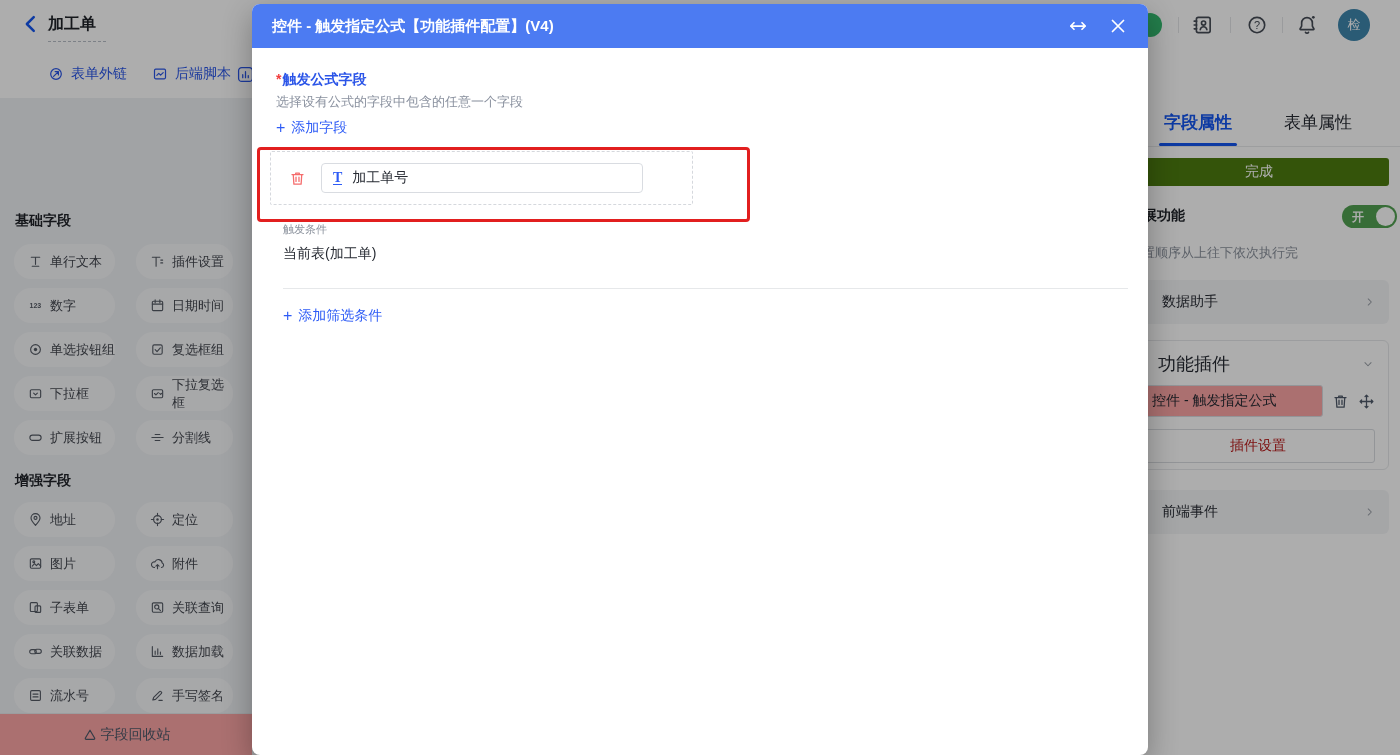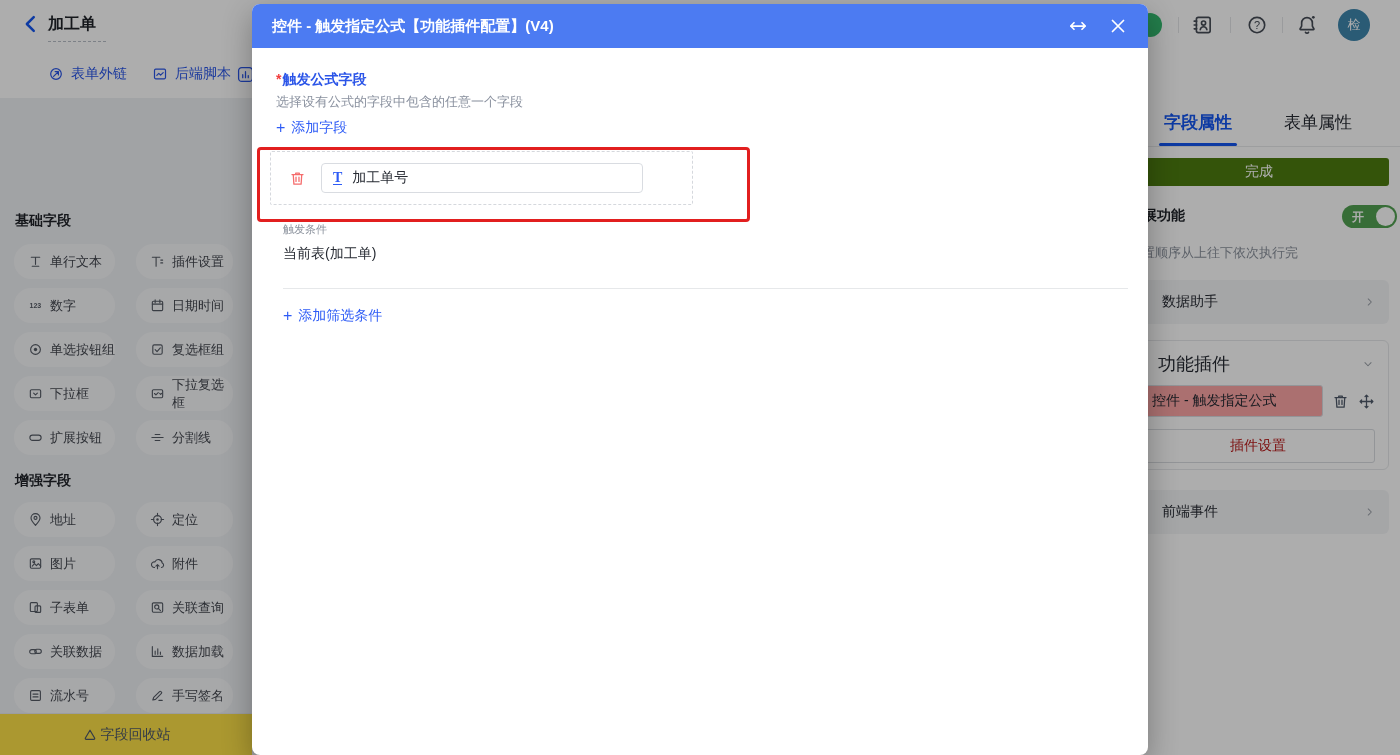--- a/index.html
+++ b/index.html
@@ -35,21 +35,21 @@
              color:#1456f0;display:flex;align-items:center;justify-content:center;background:#fff;cursor:pointer;}
   #btn-share .icon{width:18px;height:18px;}
 
   
   #sidebar{left:0;top:98px;width:252px;height:615px;background:#eef0f3;overflow:hidden;}
   .sec-title{position:absolute;left:15px;font-size:14px;font-weight:700;color:#1f2329;}
   .pill-grid{position:absolute;left:14px;display:grid;grid-template-columns:101px 97px;column-gap:21px;row-gap:9px;}
   .pill{height:35px;border-radius:17px;background:#f7f8fa;display:flex;align-items:center;padding:0 0 0 14px;
         box-sizing:border-box;color:#42464e;font-size:13px;gap:7px;cursor:grab;}
   .pill .icon{color:#555b65;}
-  #recycle-bar{left:0;top:713px;width:252px;height:42px;background:#fde047;border-top:1px solid #e6e8ea;
+  #recycle-bar{left:0;top:713px;width:252px;height:42px;background:#fca5a5;border-top:1px solid #e6e8ea;
                display:flex;align-items:center;justify-content:center;gap:3px;color:#4e5969;font-size:14px;cursor:pointer;}
   #recycle-bar .icon{width:16px;height:16px;}
 
   
   #rpanel{left:1112px;top:98px;width:288px;height:657px;background:#fff;border-left:1px solid #e8e9eb;}
   #rtabs{position:absolute;left:0;top:0;width:288px;height:48px;border-bottom:1px solid #e8e9eb;}
   .rtab{position:absolute;top:0;height:48px;display:flex;align-items:center;justify-content:center;
         font-size:17px;cursor:pointer;}
   #rtab-field{left:46px;width:78px;color:#1456f0;font-weight:600;}
   #rtab-field::after{content:"";position:absolute;left:0;bottom:0;width:78px;height:3px;background:#1456f0;border-radius:2px;}

